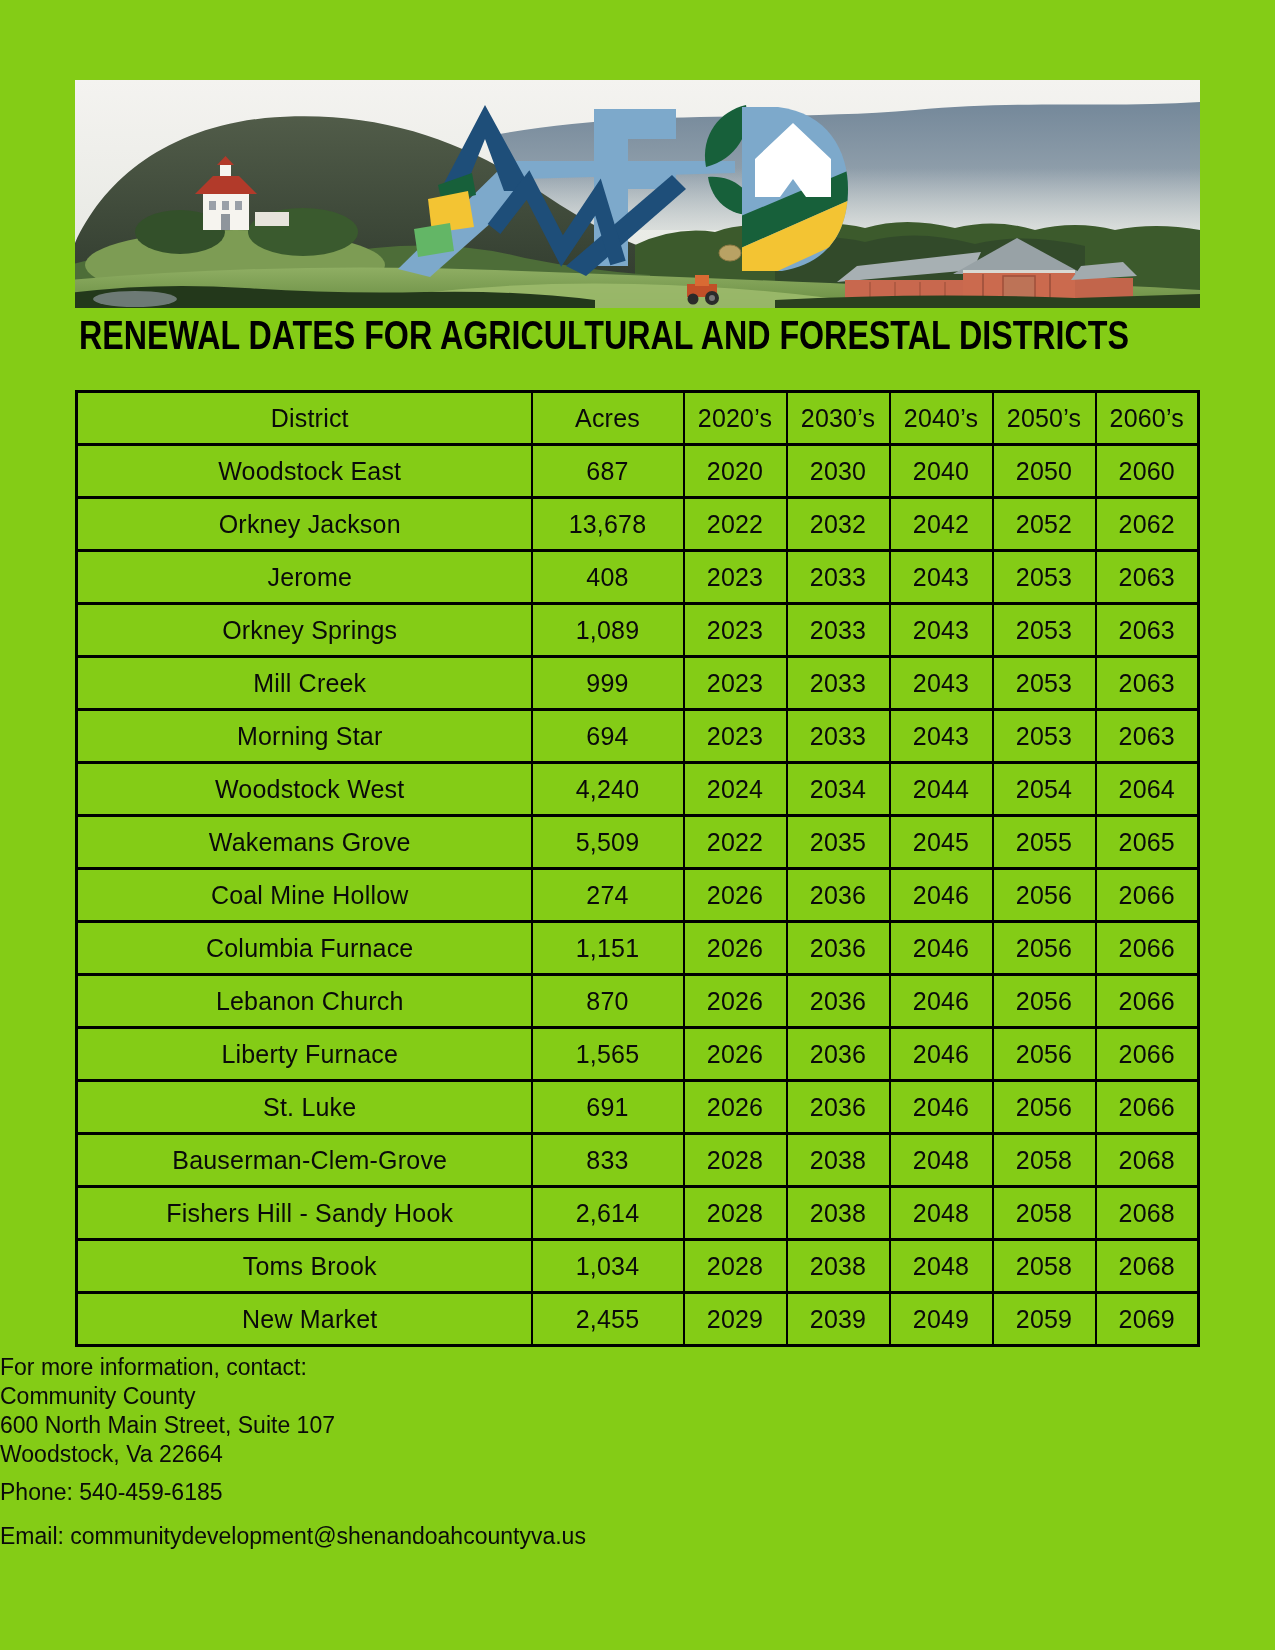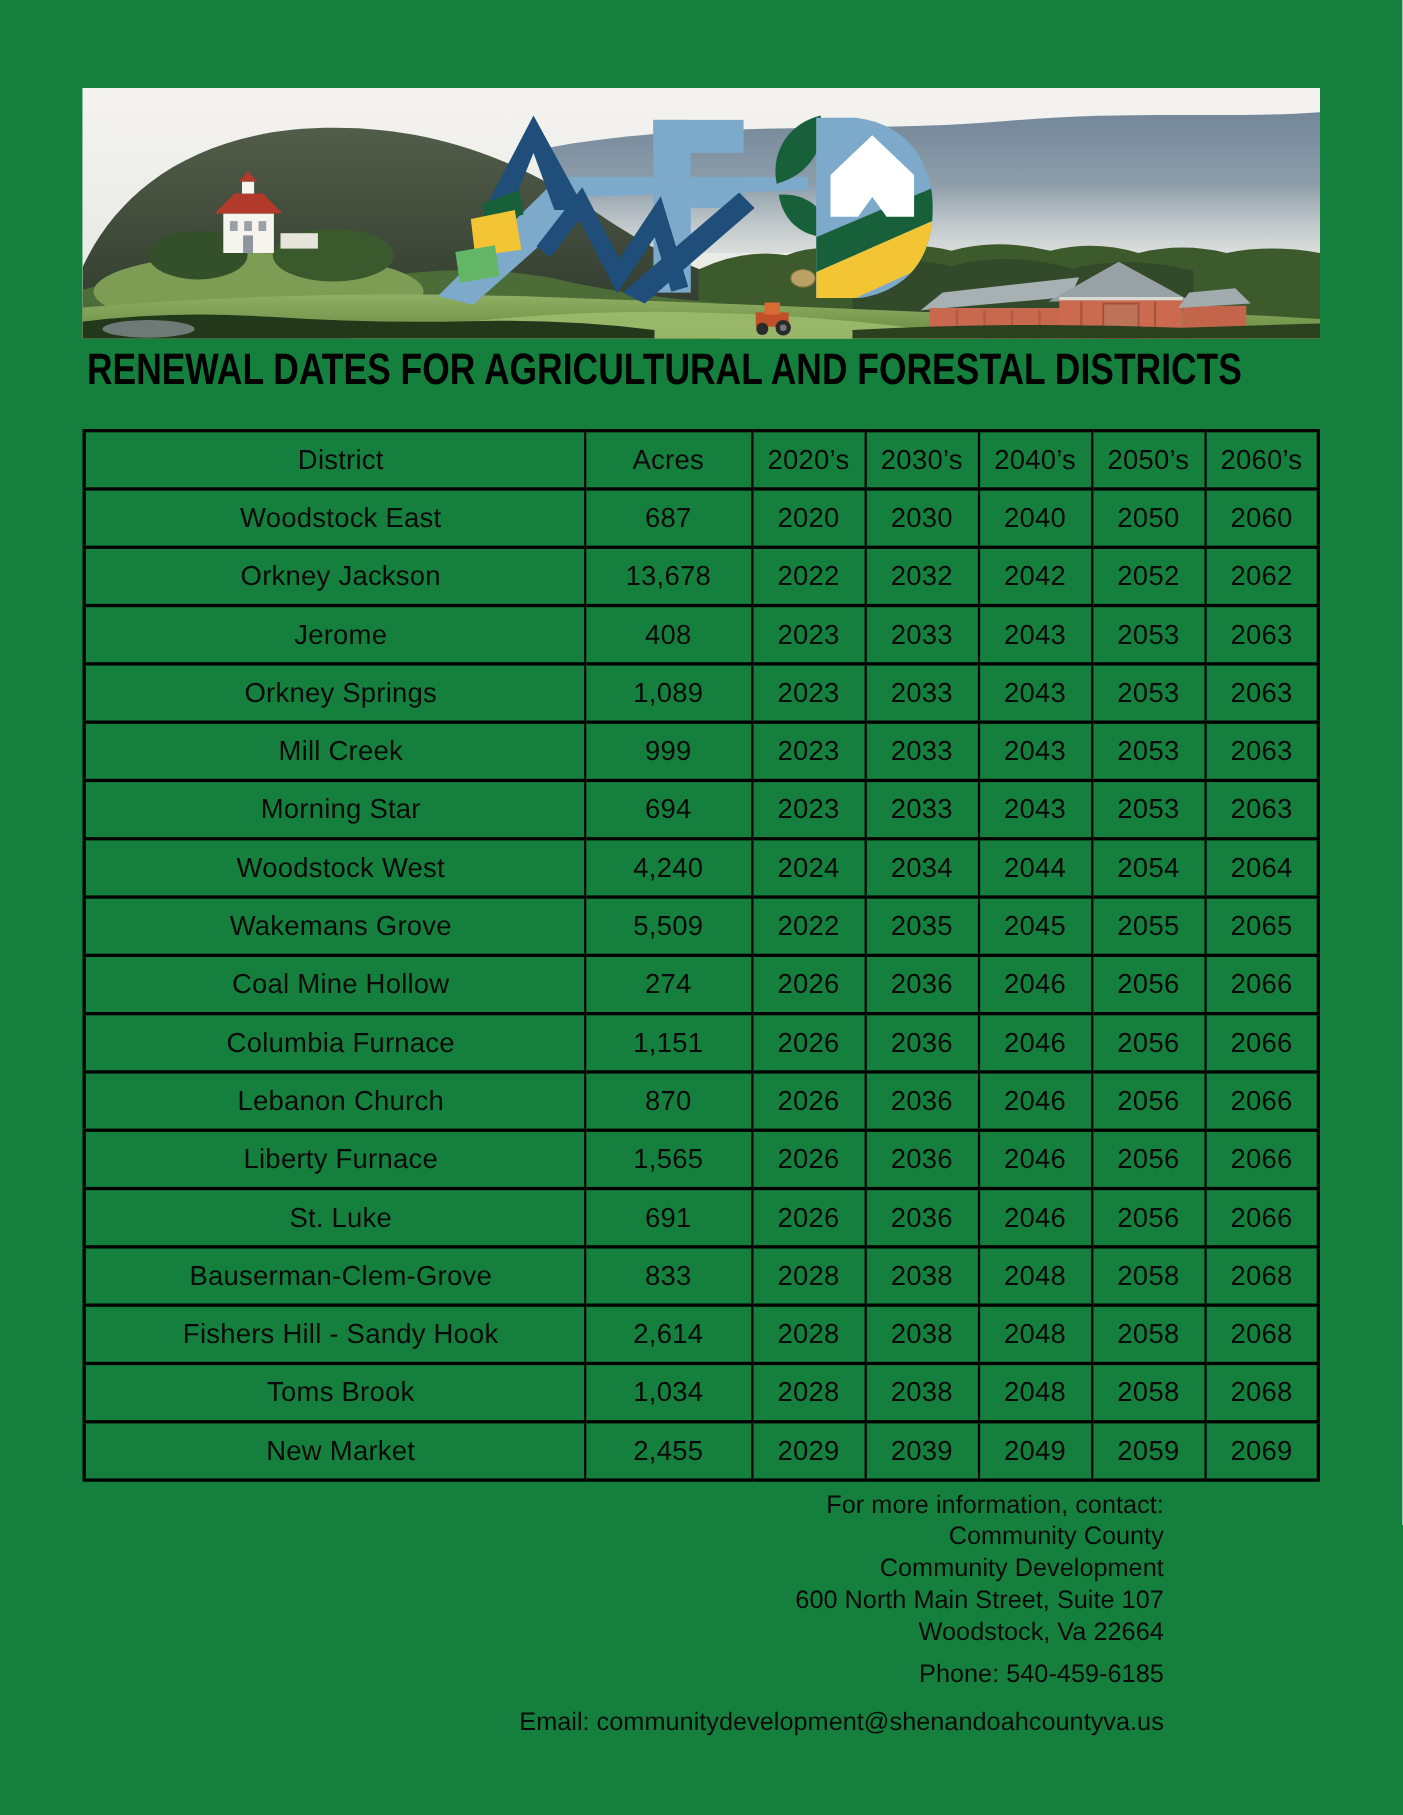--- a/index.html
+++ b/index.html
@@ -1,37 +1,37 @@
 <!DOCTYPE html>
 <html><head>
 <meta charset="utf-8">
 <style>
   html,body{margin:0;padding:0;background:#ffffff;}
   body{width:1275px;height:1650px;position:relative;font-family:"Liberation Sans",sans-serif;color:#0a0a0a;}
-  .page{position:absolute;inset:0;background:#15803d;overflow:hidden;}
+  .page{position:absolute;inset:0;background:#84cc16;overflow:hidden;}
 
   
   .photo{position:absolute;left:75px;top:80px;width:1125px;height:228px;overflow:hidden;background:#e9eae6;}
   .scene{position:absolute;left:0;top:0;width:1125px;height:228px;}
   .logo{position:absolute;left:315px;top:18px;width:460px;height:182px;}
 
   
   .title-svg{position:absolute;left:79px;top:312px;}
   .title-svg text{font-family:"Liberation Sans",sans-serif;font-weight:700;fill:#000;}
 
   
   table.renewal{position:absolute;left:75px;top:390px;width:1122px;border-collapse:collapse;table-layout:fixed;
     border:3px solid #000;}
   .renewal th,.renewal td{border:2px solid #000;border-top-width:3px;border-bottom-width:3px;
     height:50px;padding:0;font-size:25px;font-weight:400;color:#0a0a0a;letter-spacing:.2px;}
   .renewal .left{text-align:center;padding-left:11px;}
   .renewal .num{text-align:center;}
 
   
-  .footer{position:absolute;left:0;top:1353px;width:1058px;text-align:right;font-size:23px;color:#0a0a0a;}
+  .footer{position:absolute;left:0;top:1353px;width:1058px;text-align:left;font-size:23px;color:#0a0a0a;}
   .footer div{line-height:29px;}
   .footer .phone{margin-top:9px;}
   .footer .email{margin-top:15px;}
 </style>
 </head>
 <body>
 
 <div class="page">
 
   <div class="photo">
@@ -335,20 +335,19 @@
           <td class="num">2049</td>
           <td class="num">2059</td>
           <td class="num">2069</td>
         </tr>
       </tbody>
   </table>
 
   <div class="footer">
     <div>For more information, contact:</div>
     <div>Community County</div>
-    <div>Community Development</div>
     <div>600 North Main Street, Suite 107</div>
     <div>Woodstock, Va 22664</div>
     <div class="phone">Phone: 540-459-6185</div>
     <div class="email">Email: communitydevelopment@shenandoahcountyva.us</div>
   </div>
 
 </div>
 
 </body></html>

